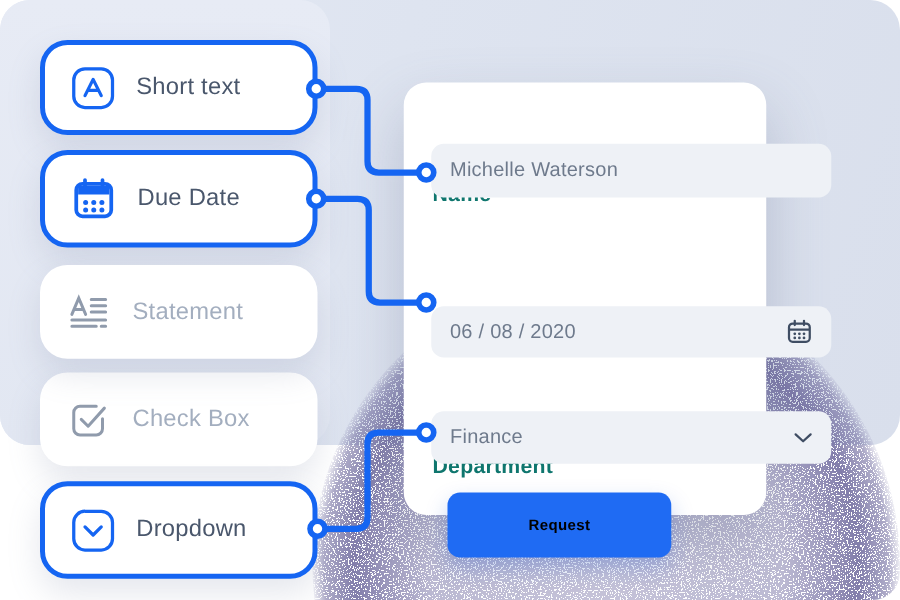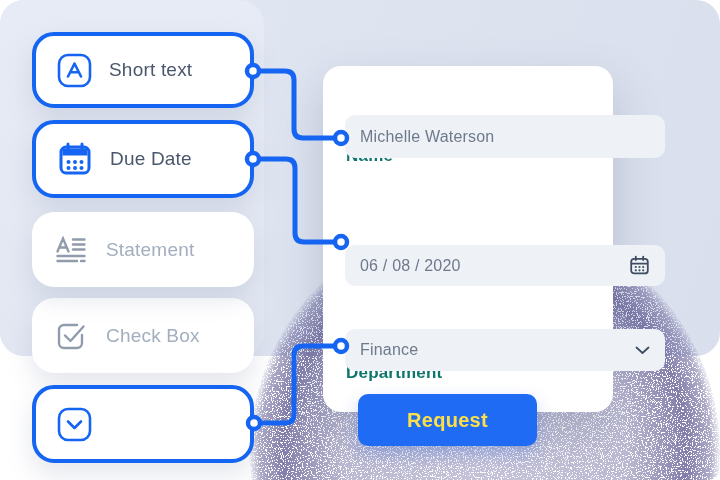--- a/index.html
+++ b/index.html
@@ -1,18 +1,18 @@
 <!DOCTYPE html>
 <html style="--accent: #1565f2; --button: #1f6bf3;"><head>
 <meta charset="utf-8">
 <style>
   html,body{margin:0;padding:0;background:#fff;}
   .canvas{
     position:relative;width:720px;height:480px;overflow:hidden;
-    border-radius:12px;background:#fff;
+    border-radius:22px;background:#fff;
     font-family:"Liberation Sans", "DejaVu Sans", sans-serif;
   }
   
   .bg-base{
     position:absolute;left:0;top:0;width:720px;height:356px;
     border-radius:24px;
     background:linear-gradient(108deg,#e4e9f4 0%,#dee4f0 40%,#d9dfec 100%);
   }
   .bg-left-panel{
     position:absolute;left:0;top:0;width:264px;height:356px;
@@ -46,21 +46,21 @@
   .form-input{
     position:absolute;left:22px;width:320px;box-sizing:border-box;
     background:#eef1f6;border-radius:10px;display:flex;align-items:center;
     padding:0 15px;
   }
   .form-input .i-value{font-size:16px;color:#6e7a8c;letter-spacing:.2px;}
   .form-input .trail{position:absolute;right:15px;display:flex;}
   .request-btn{
     position:absolute;left:358px;top:394px;width:179px;height:52px;
     background:var(--button,#1f6bf3);border:none;border-radius:10px;
-    color:#fde047;font-size:20px;font-weight:700;letter-spacing:.3px;
+    color:#000000;font-size:12px;font-weight:700;letter-spacing:.3px;
     font-family:"Liberation Sans", sans-serif;cursor:pointer;
     box-shadow:0 8px 18px rgba(25,80,210,.25);
   }
 </style>
 </head>
 <body>
 
 <div class="canvas">
 
   <div class="bg-base"></div>
@@ -134,20 +134,21 @@
     <span class="t-label">Statement</span>
   </div>
 
   <div class="type-card active" style="top:385px;height:78px;">
     <span class="t-icon">
       <svg width="35" height="35" viewBox="0 0 35 35" fill="none">
         <rect x="2" y="2" width="31" height="31" rx="9" stroke="#1565f2" stroke-width="2.6"></rect>
         <path d="M11 14.5 L17.5 21 L24 14.5" stroke="#1565f2" stroke-width="2.6" stroke-linecap="round" stroke-linejoin="round"></path>
       </svg>
     </span>
+    <span class="t-label">Dropdown</span>
   </div>
 
   <div class="form-card">
     <div class="form-label" style="top:80px;">Name</div>
     <div class="form-input" style="top:49px;height:43px;">
       <span class="i-value">Michelle Waterson</span>
     </div>
 
     <div class="form-label" style="top:184px;">Due Date</div>
     <div class="form-input" style="top:156px;height:41px;margin-top:23px;">

